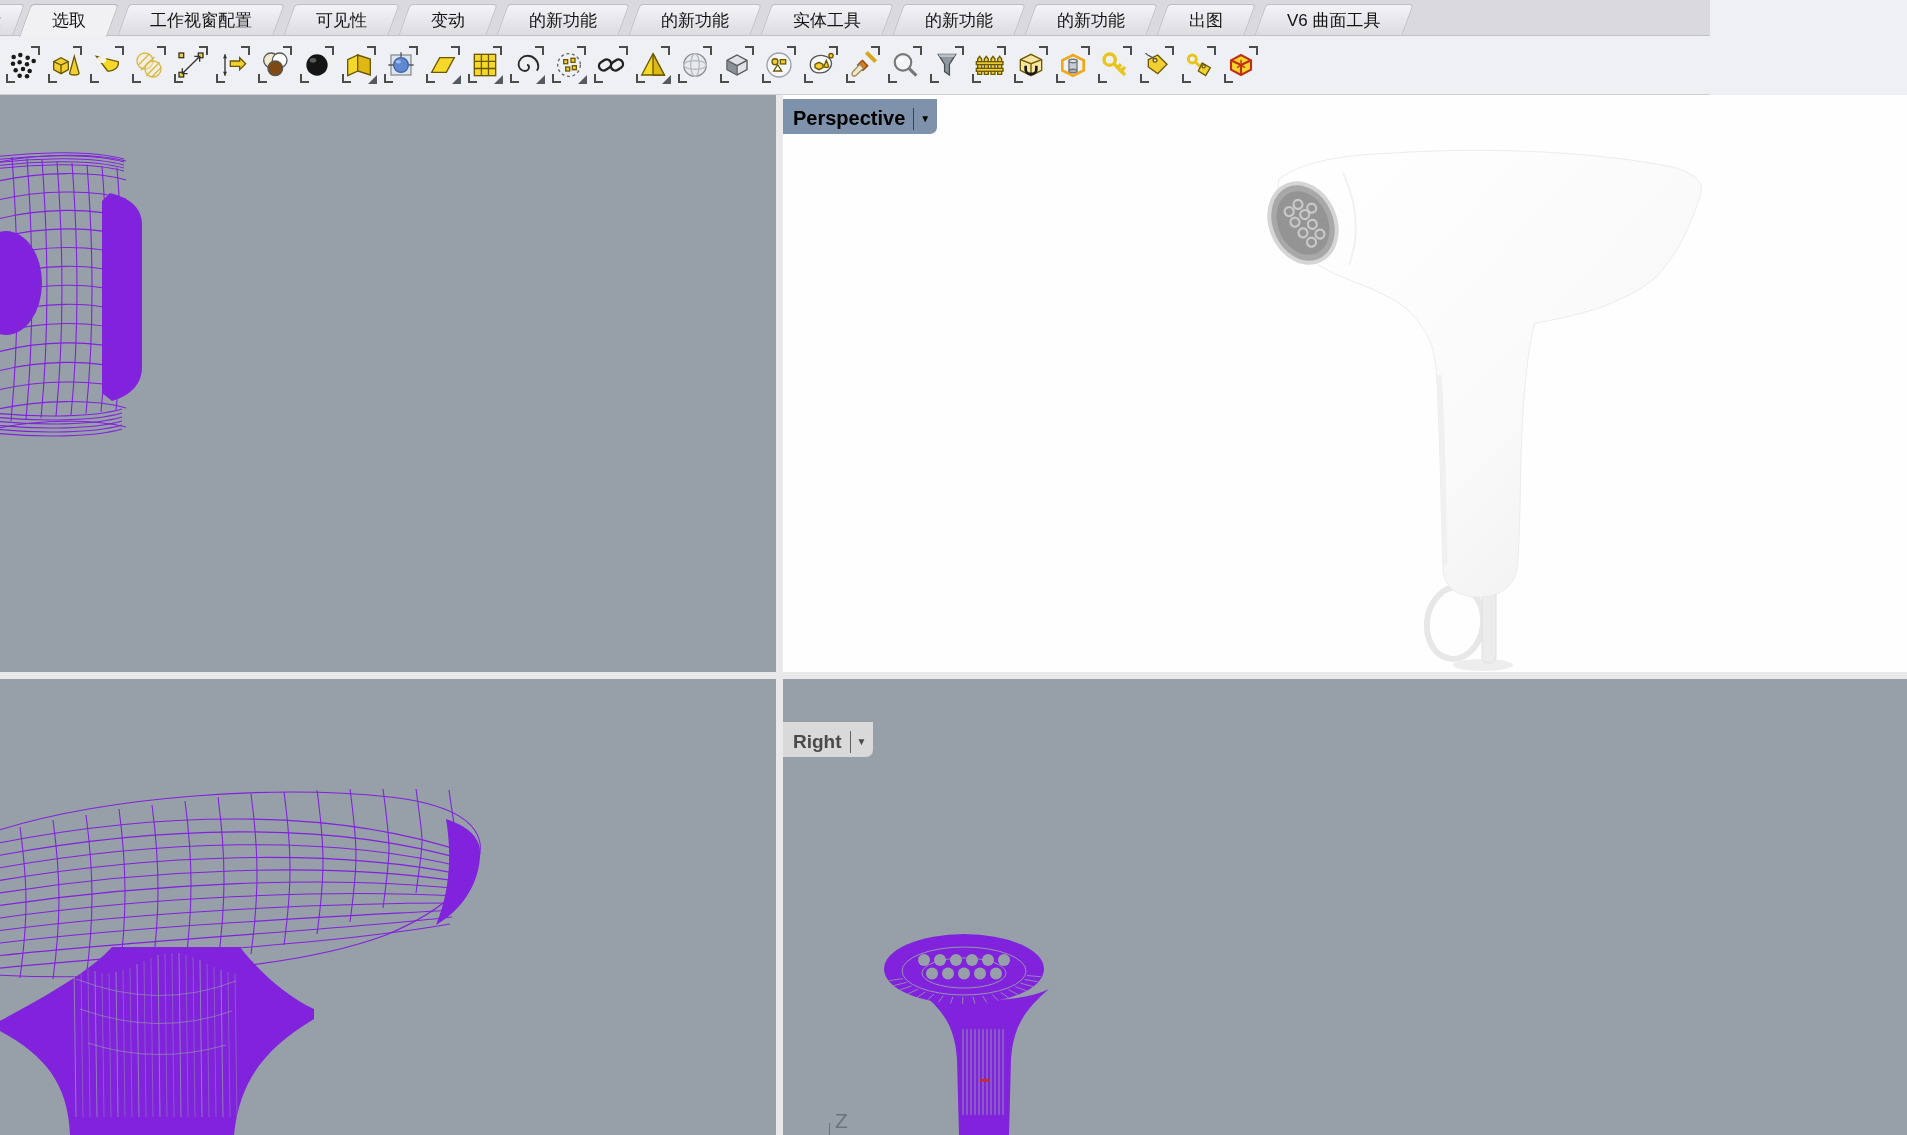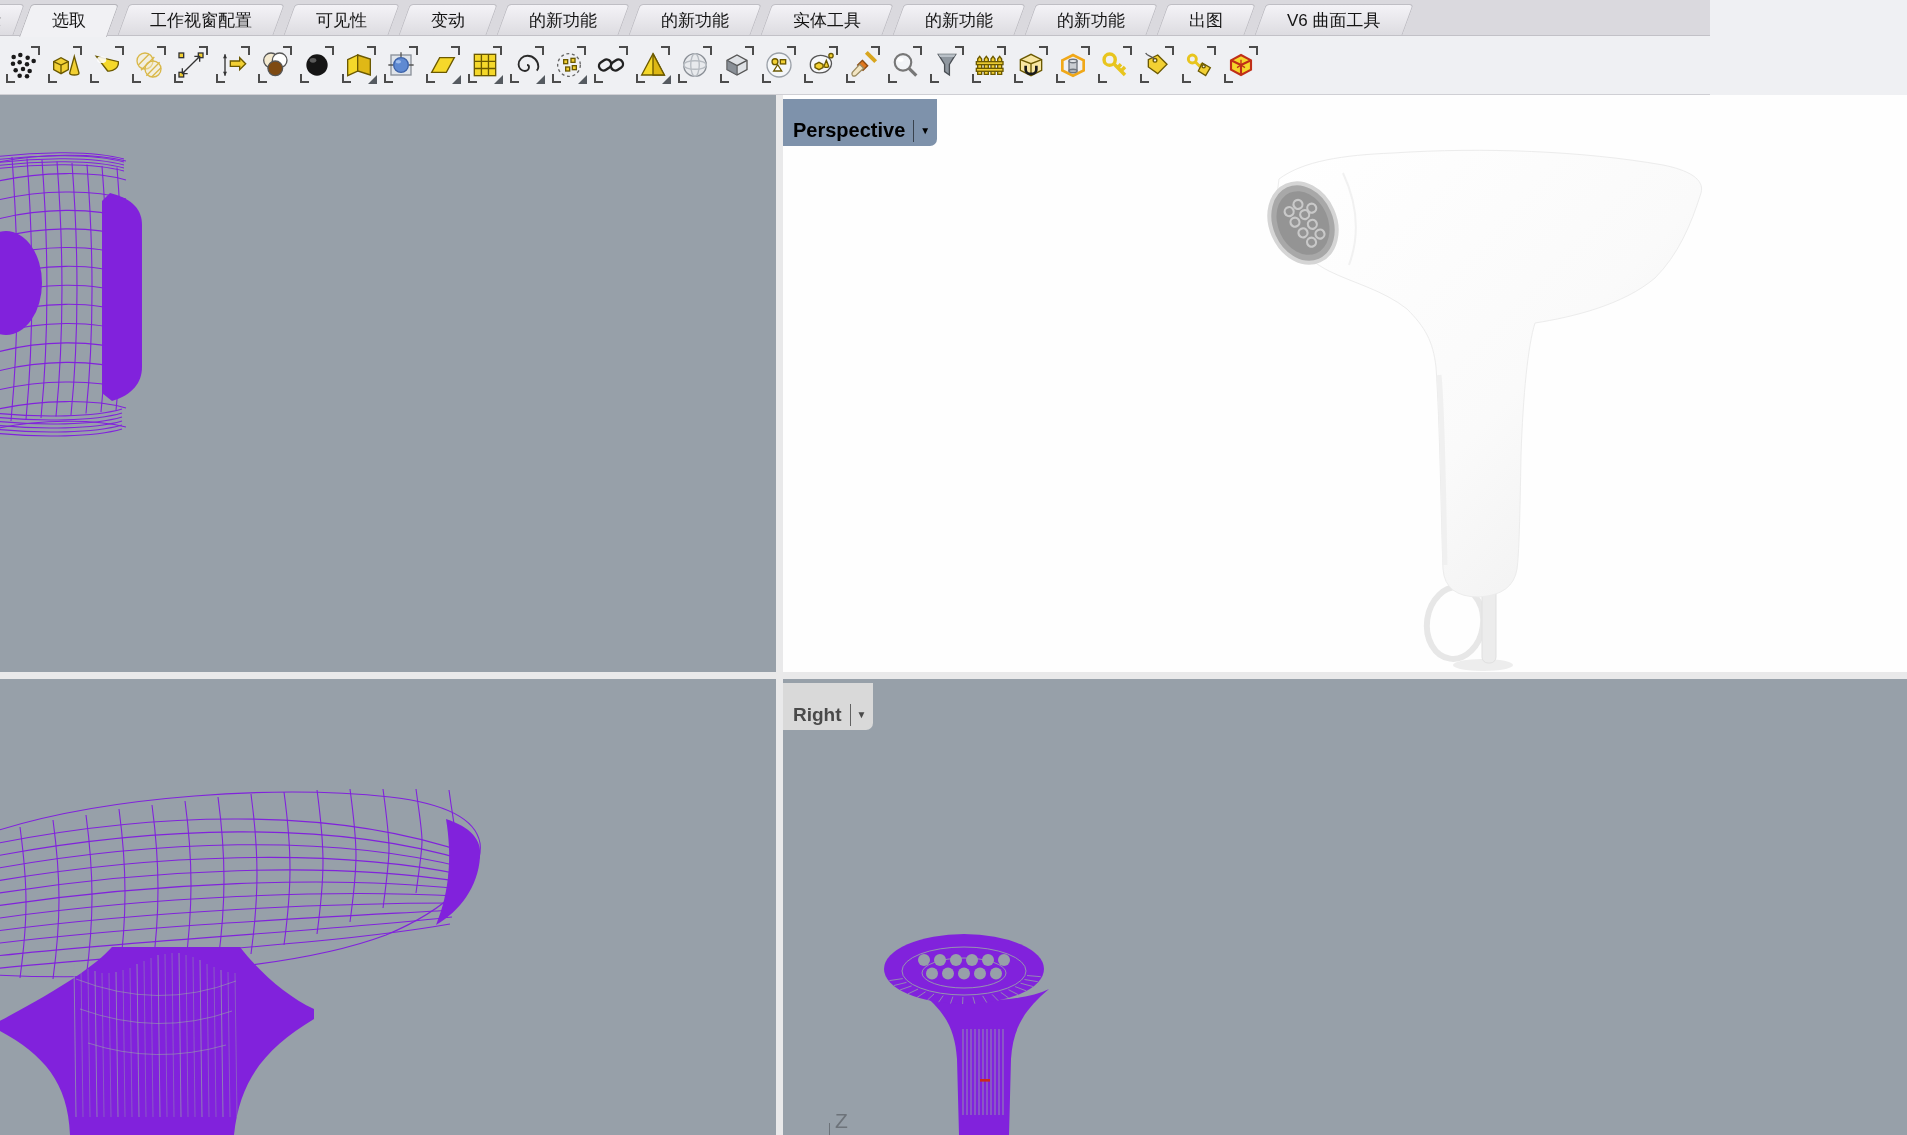--- a/index.html
+++ b/index.html
@@ -33,25 +33,25 @@
   
   .viewports{position:absolute;left:0;top:95px;width:1907px;height:1040px;background:#E9E9EA;}
   .vp{position:absolute;overflow:hidden;}
   .vp svg{position:absolute;inset:0;width:100%;height:100%;}
   .vp-tl{left:0;top:0;width:776px;height:577px;background:var(--vpbg);}
   .vp-tr{left:783px;top:0;width:1124px;height:577px;background:#FEFEFE;}
   .vp-bl{left:0;top:584px;width:776px;height:456px;background:var(--vpbg);}
   .vp-br{left:783px;top:584px;width:1124px;height:456px;background:var(--vpbg);}
 
   .vp-label{position:absolute;left:0;top:4px;height:31px;display:flex;align-items:center;
-     padding:16px 7px 0 10px;border-radius:0 0 7px 0;font-weight:bold;cursor:pointer;z-index:5;}
+     padding:4px 7px 0 10px;border-radius:0 0 7px 0;font-weight:bold;cursor:pointer;z-index:5;}
   .vp-label .sep{width:1px;height:22px;background:rgba(0,0,0,.55);margin:0 6px 0 8px;}
   .vp-label .arrow{font-size:10px;line-height:1;}
   .vp-label.active{background:var(--active-label);color:#000;font-size:20px;}
-  .vp-label.inactive{background:var(--inactive-label);color:#4A4A4A;font-size:19px;}
+  .vp-label.inactive{background:var(--inactive-label);color:#4A4A4A;font-size:19px;margin-top:39px;}
 
   .z-label{position:absolute;left:52px;bottom:2px;color:#6D737A;font-size:21px;z-index:4;}
   .z-label::before{content:"";position:absolute;left:-6px;top:14px;width:1px;height:14px;background:#6D737A;}
 </style>
 </head>
 <body>
 
 <div class="app">
 
   <div class="tabbar">

